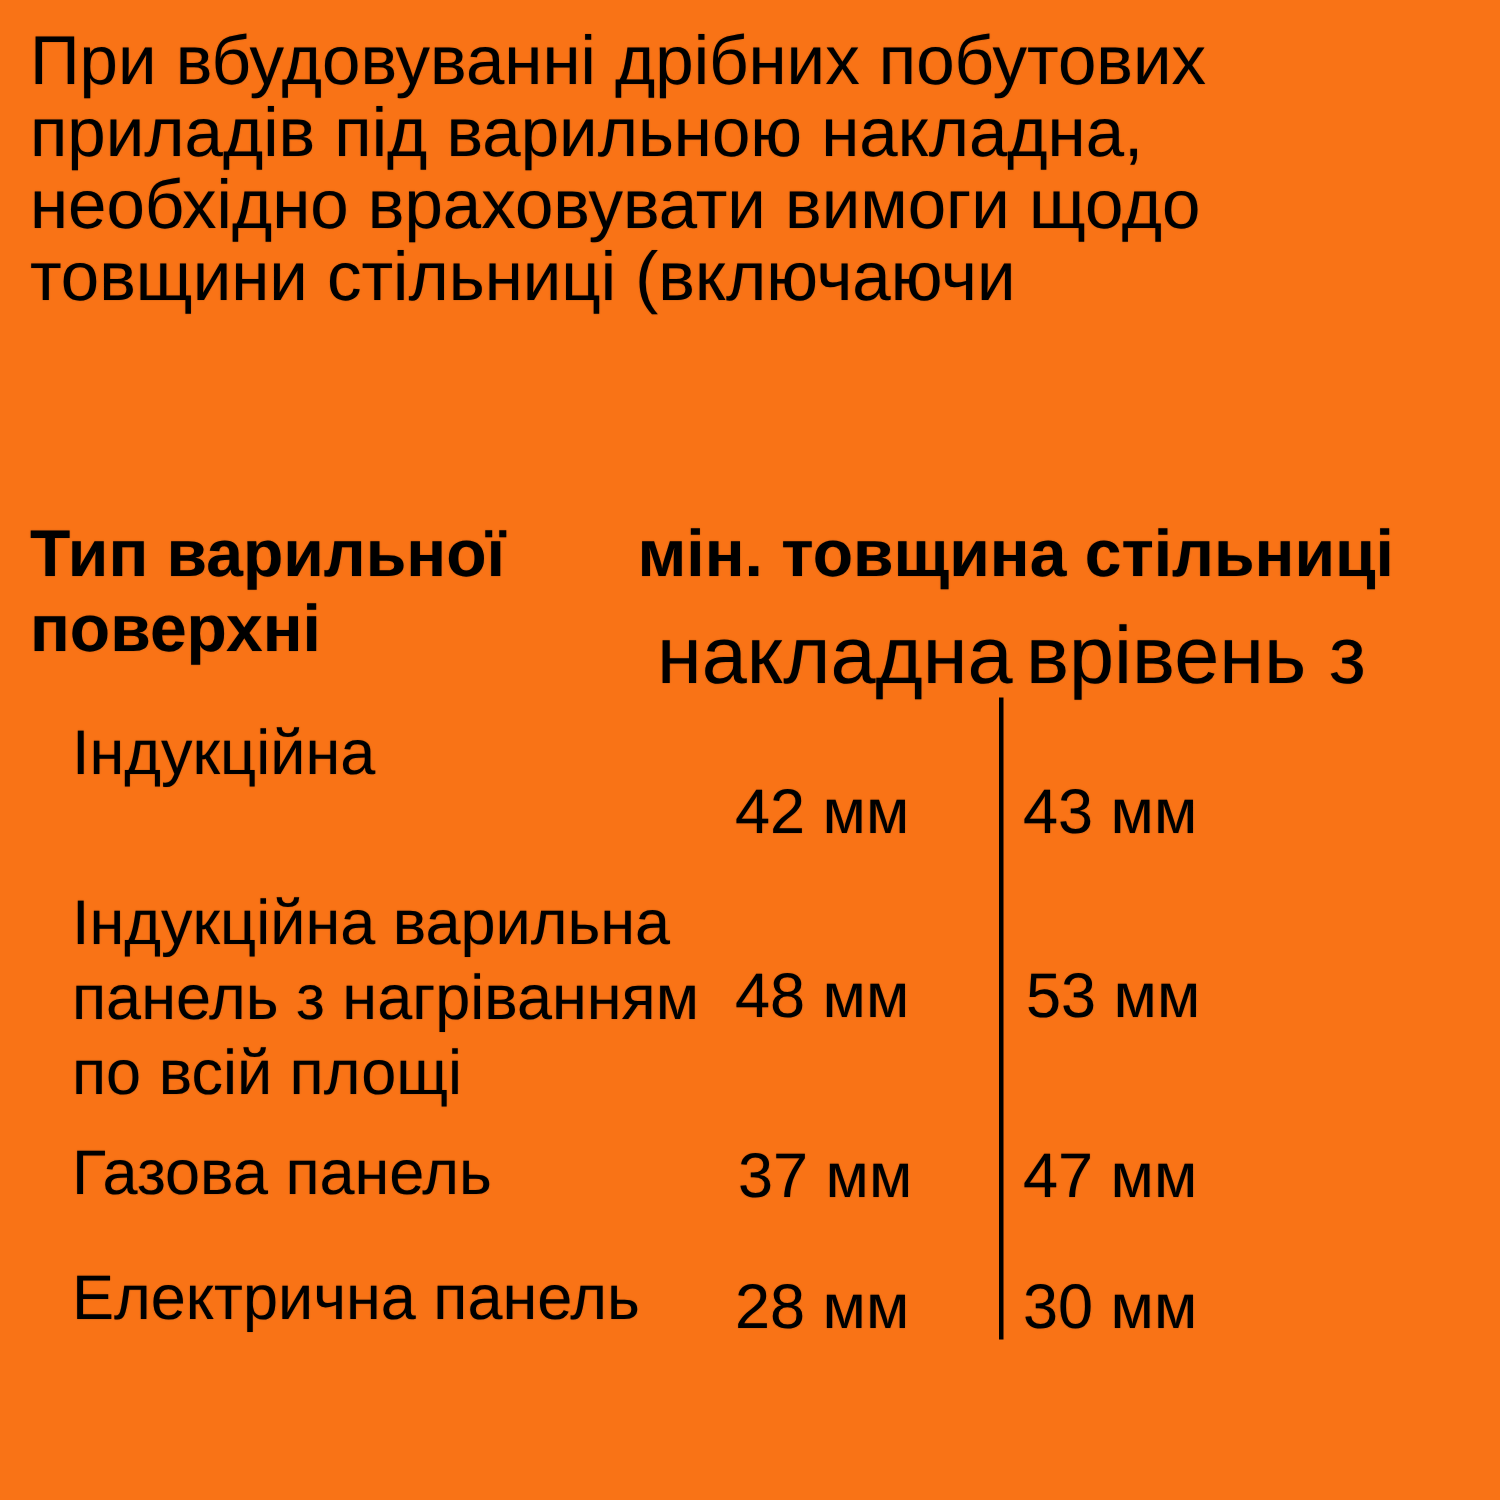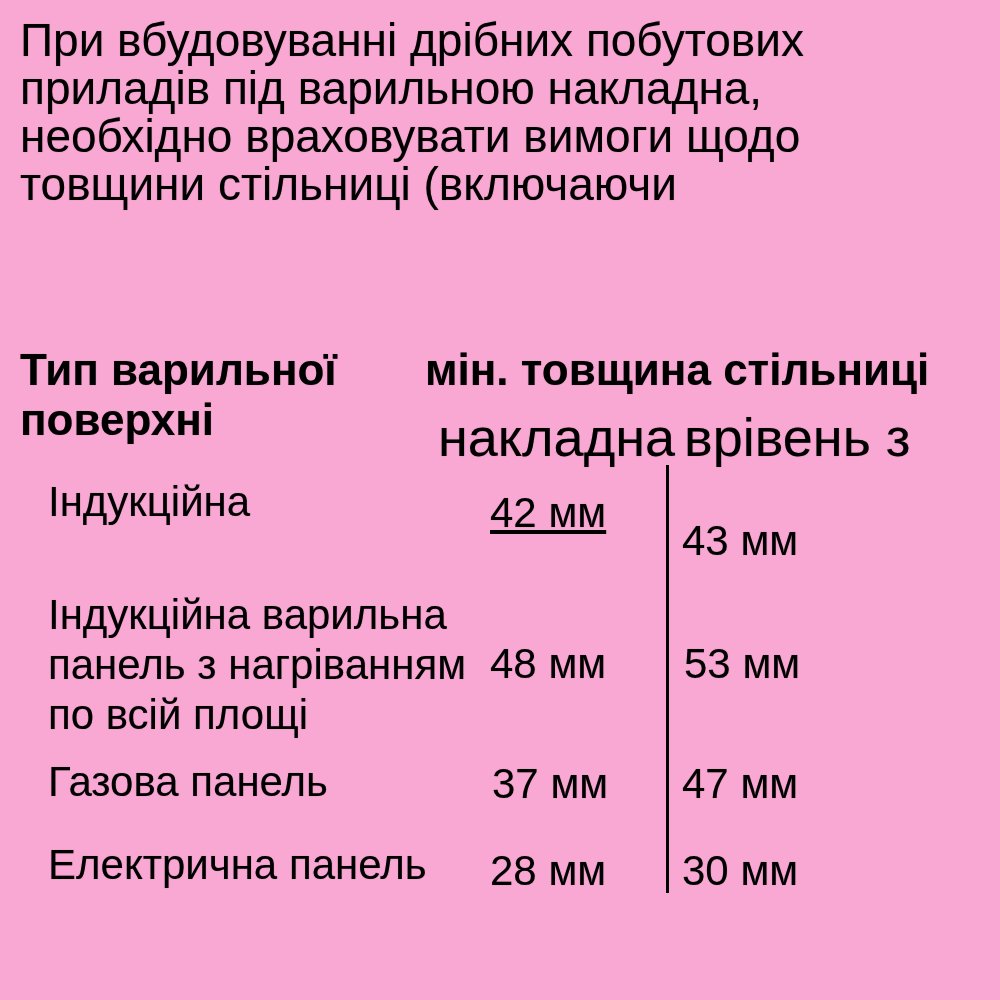--- a/index.html
+++ b/index.html
@@ -4,21 +4,21 @@
 <style>
   html, body {
     margin: 0;
     padding: 0;
     background: #ffffff;
   }
   #page {
     position: relative;
     width: 1000px;
     height: 1000px;
-    background: #f9a8d4;
+    background: #f97316;
     font-family: "Liberation Sans", "DejaVu Sans", sans-serif;
     color: #000000;
     overflow: hidden;
   }
   .txt {
     position: absolute;
     white-space: nowrap;
     text-shadow: 0 0 1px rgba(0,0,0,0.35);
   }
   #intro {
@@ -56,21 +56,21 @@
     width: 3px;
     height: 428px;
     background: #000000;
   }
   
   #row0-name { left: 20px; top: 477px; }
   #row1-name { left: 20px; top: 590px; }
   #row2-name { left: 20px; top: 757px; }
   #row3-name { left: 20px; top: 840px; }
   
-  #row0-overlay { left: 490px; top: 492px; text-decoration: underline; }
+  #row0-overlay { left: 490px; top: 520px; }
   #row0-flush   { left: 682px; top: 520px; }
   #row1-overlay { left: 490px; top: 643px; }
   #row1-flush   { left: 684px; top: 643px; }
   #row2-overlay { left: 492px; top: 763px; }
   #row2-flush   { left: 682px; top: 763px; }
   #row3-overlay { left: 490px; top: 850px; }
   #row3-flush   { left: 682px; top: 850px; }
 </style>
 </head>
 <body>

